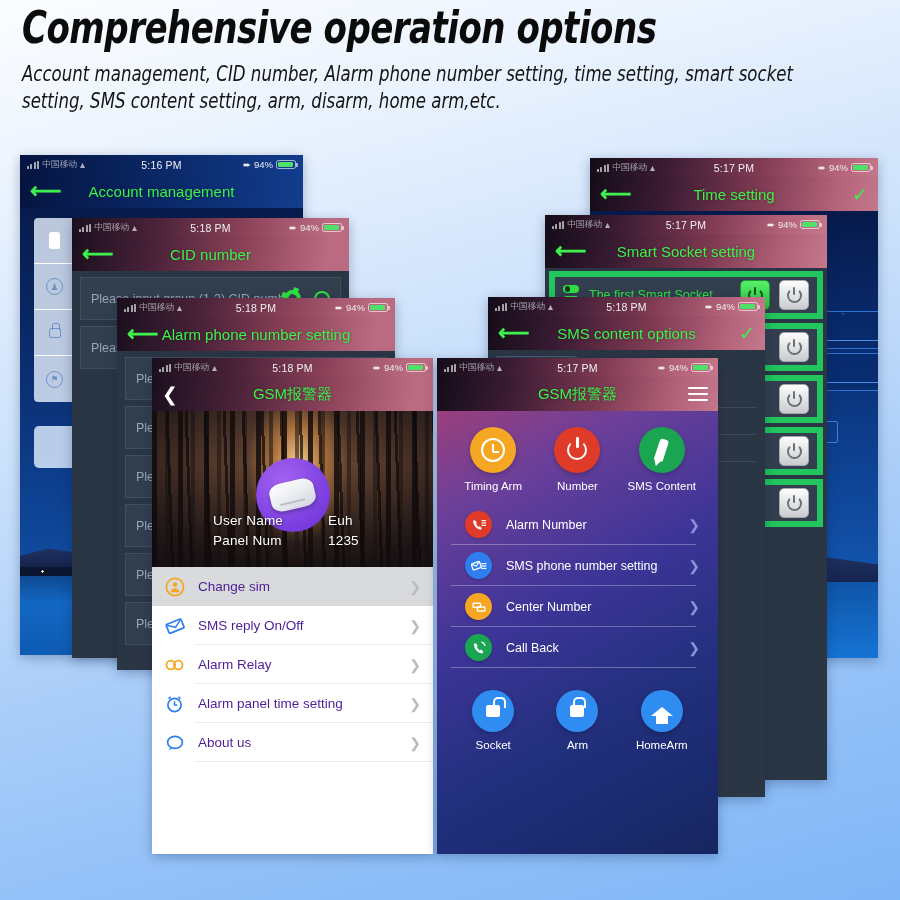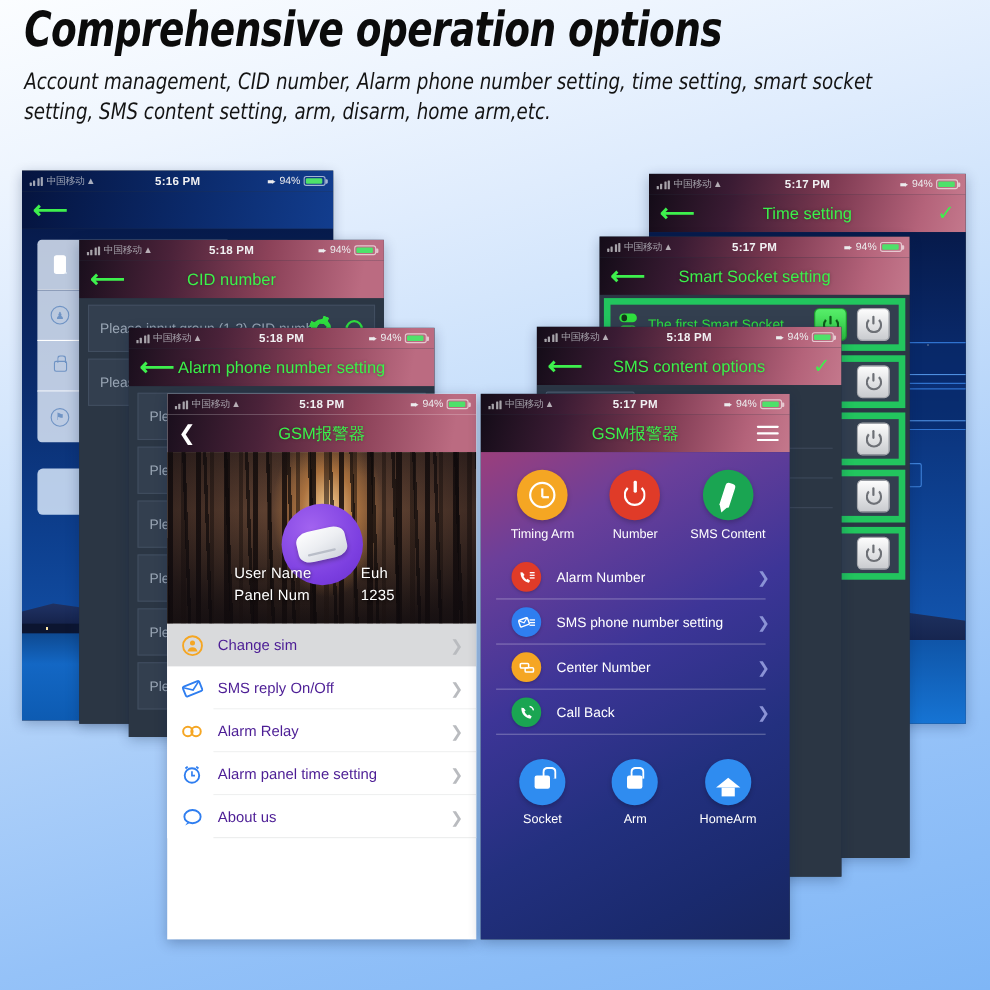--- a/index.html
+++ b/index.html
@@ -40,21 +40,21 @@
   }
   .sb-left { display: flex; align-items: center; gap: 3px; opacity: .72; }
   .bars { display: flex; align-items: flex-end; gap: 1.4px; height: 8px; }
   .bars i { width: 2px; background: #dcdde0; display: block; border-radius: .5px; }
   .bars i:nth-child(1){height:3px}.bars i:nth-child(2){height:4.6px}
   .bars i:nth-child(3){height:6.2px}.bars i:nth-child(4){height:8px}
   .carrier { font-size: 9px; letter-spacing: -.3px; color: #cfd2d8; }
   .wifi { font-size: 10px; line-height: 1; }
   .sb-time {
     position: absolute; left: 0; right: 0; text-align: center;
-    font-size: 10.5px; font-weight: bold; color: #f0f0f2; letter-spacing: .2px;
+    font-size: 10.5px; font-weight: normal; color: #f0f0f2; letter-spacing: .2px;
   }
   .sb-right { margin-left: auto; display: flex; align-items: center; gap: 3px; z-index: 2; }
   .sb-right span { font-size: 9.5px; color: #ececee; }
   .batt {
     width: 20px; height: 9.5px; border: 1.2px solid rgba(255,255,255,.62);
     border-radius: 2.4px; position: relative; padding: 1px;
   }
   .batt::after {
     content: ""; position: absolute; right: -3px; top: 2.6px;
     width: 1.6px; height: 3.4px; background: rgba(255,255,255,.62); border-radius: 0 1px 1px 0;
@@ -406,20 +406,21 @@
     <div class="sb-right">
       <span>➨</span>
       <span>94%</span>
       <span class="batt">
           <i></i>
         </span>
     </div>
   </div>
   <div class="navbar navy-bar">
     <span class="backarrow">⟵</span>
+    <span class="title">Account management</span>
   </div>
   <div class="acct-body">
     <div class="stars"></div>
     <div class="acct-scene">
       <div class="mtn"></div>
         <div class="town"></div>
         <div class="lake"></div>
     </div>
     <div class="acct-fields">
       <div class="acct-field">

